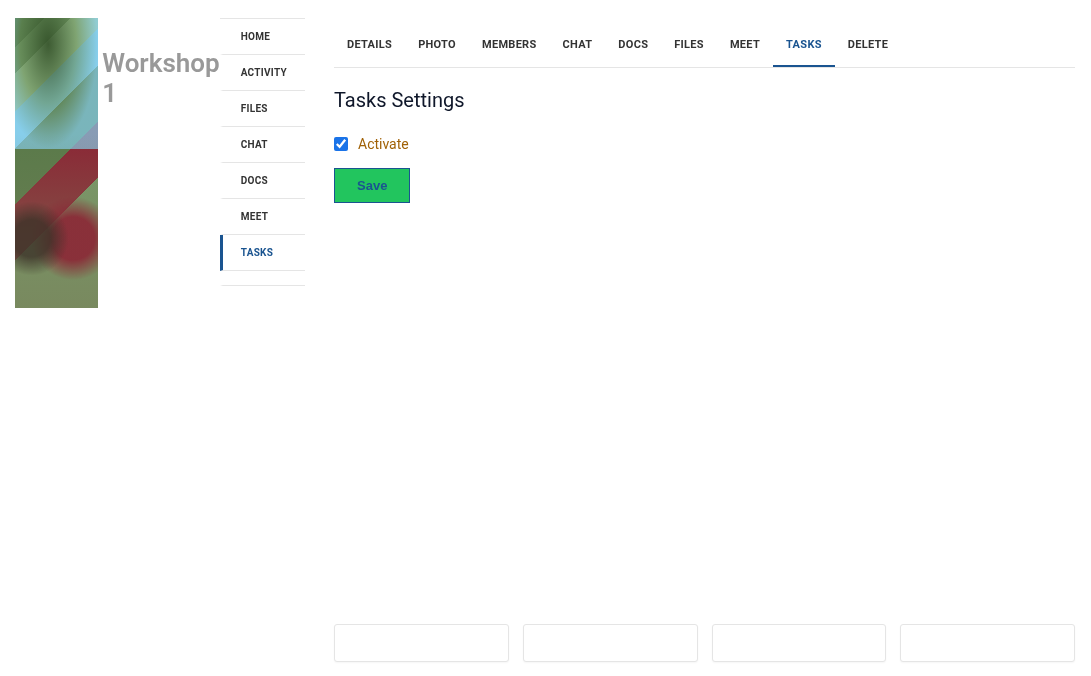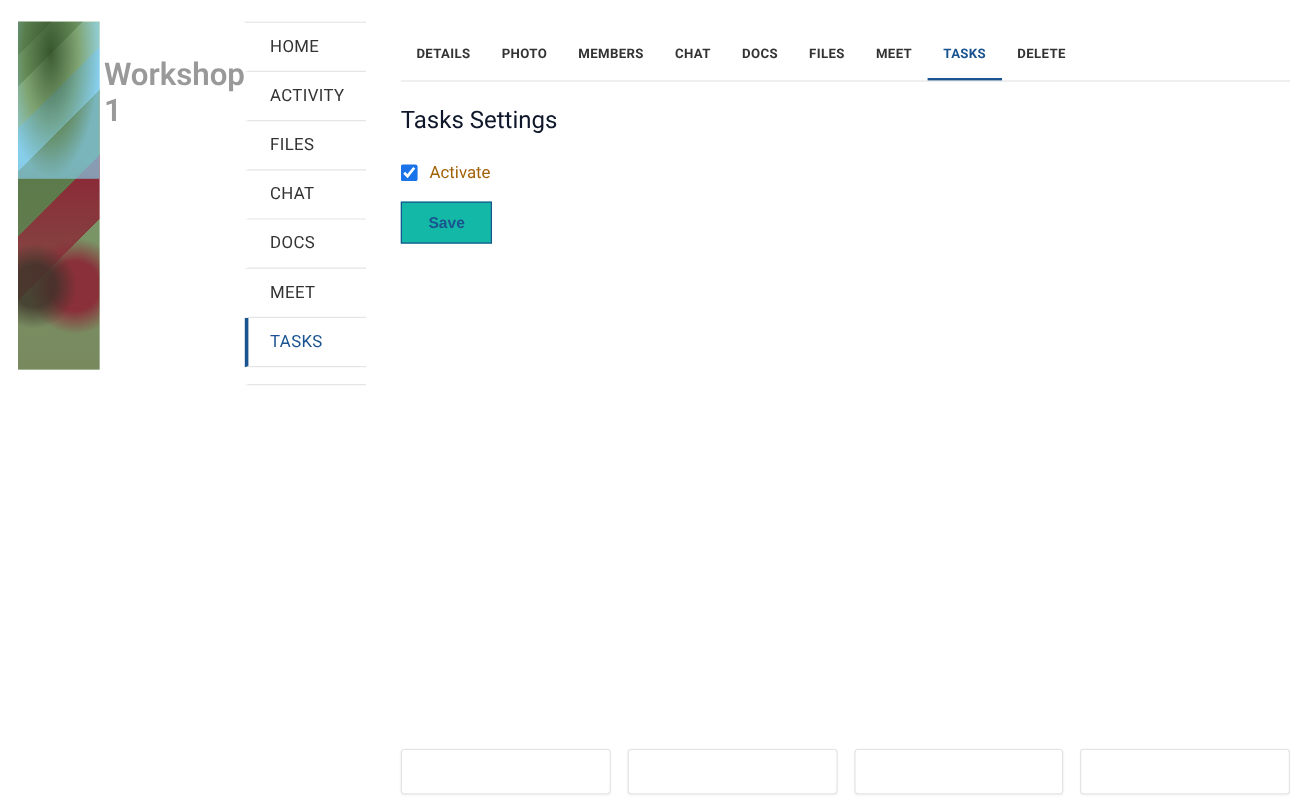--- a/index.html
+++ b/index.html
@@ -60,22 +60,22 @@
       color: #999;
       margin: 30px 0 28px 4px;
     }
     .sidebar-nav {
       border-top: 1px solid #e5e5e5;
     }
     .sidebar-item {
       display: block;
       padding: 12px 18px;
       border-bottom: 1px solid #e5e5e5;
-      font-size: 14px;
-      font-weight: 400;
+      font-size: 10px;
+      font-weight: 700;
       letter-spacing: 0.3px;
       color: #333;
       cursor: pointer;
       text-transform: uppercase;
       border-left: 3px solid transparent;
     }
     .sidebar-item.active {
       color: #1a5490;
       border-left: 3px solid #1a5490;
     }
@@ -127,21 +127,21 @@
       height: 14px;
       accent-color: #1a73e8;
       cursor: pointer;
     }
     .checkbox-label {
       font-size: 14px;
       color: #a16207;
     }
     .save-button {
       border: 1px solid #1a5490;
-      background: #14b8a6;
+      background: #22c55e;
       color: #1a5490;
       font-size: 13px;
       font-weight: 600;
       padding: 9px 22px;
       cursor: pointer;
     }
     .bottom-cards {
       position: absolute;
       bottom: 14px;
       left: 28px;

